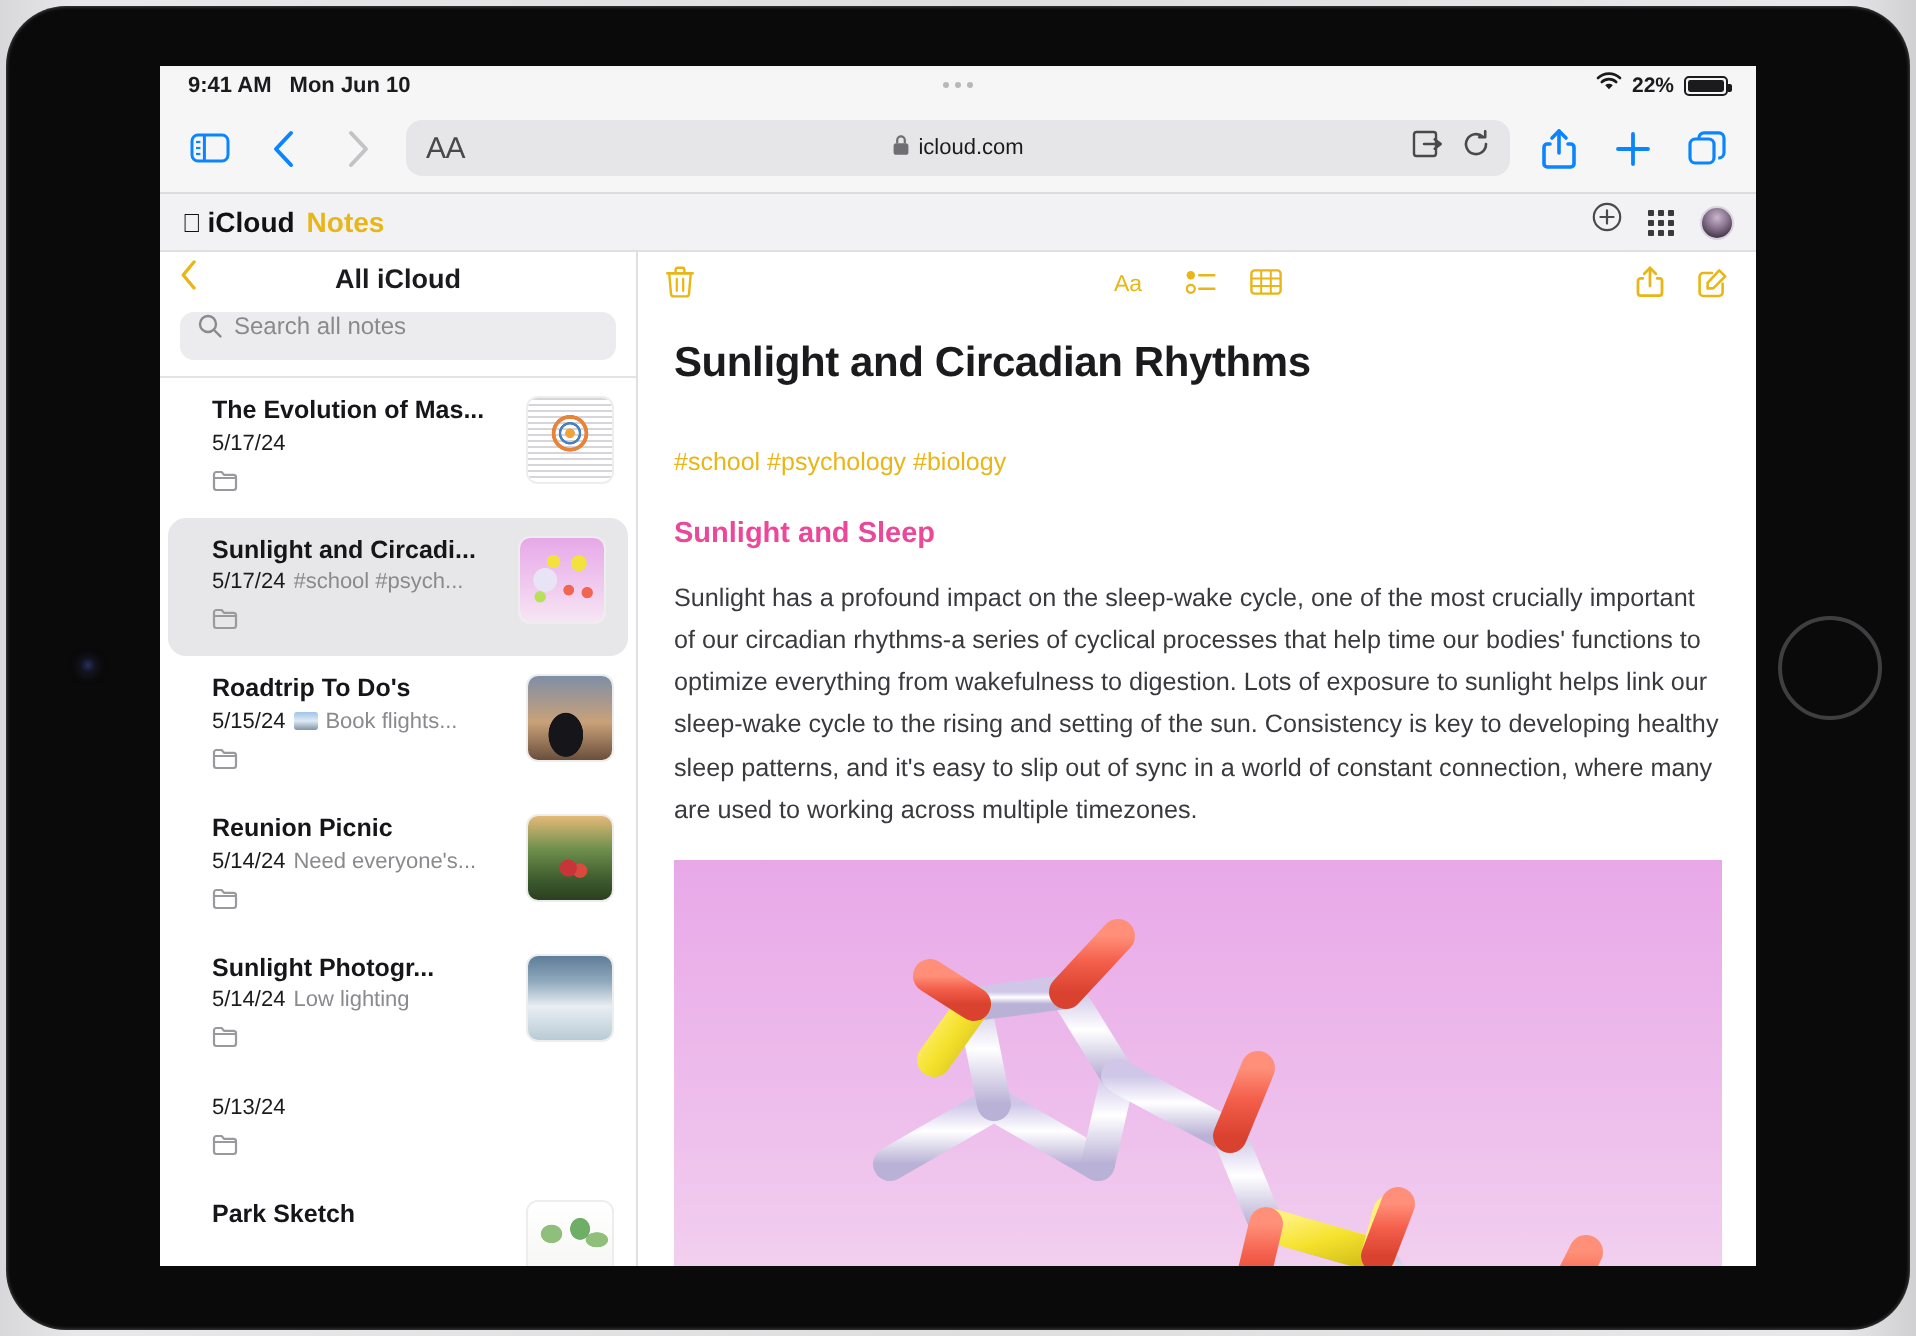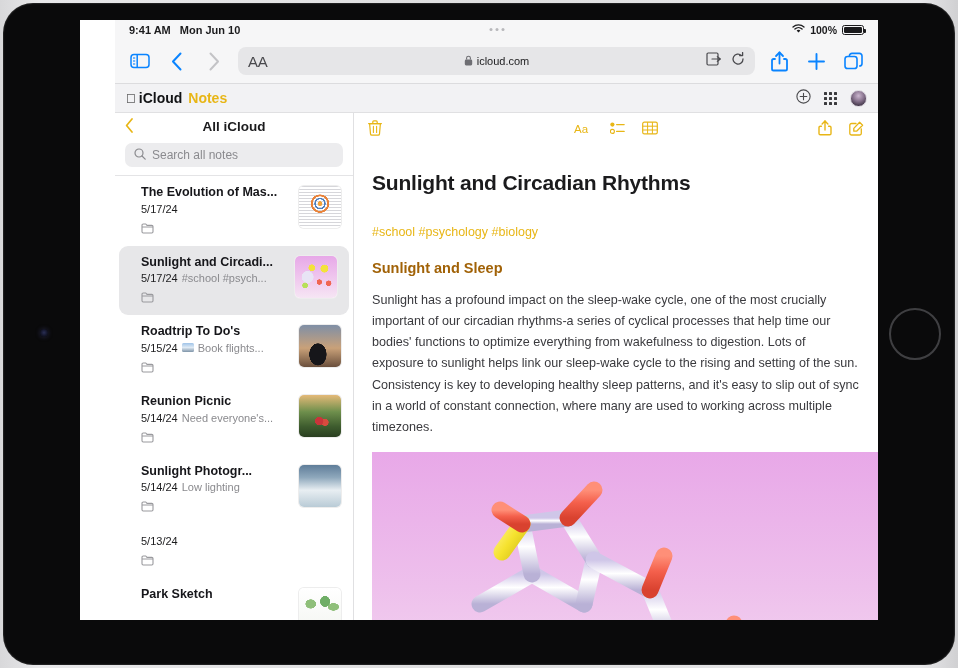--- a/index.html
+++ b/index.html
@@ -28,24 +28,23 @@
     box-shadow:0 0 3px 2px rgba(30,30,50,.5);
   }
   #home-ring {
     position:absolute; left:889px; top:308px; width:52px; height:52px;
     border-radius:50%;
     border:2px solid rgba(190,190,195,.30);
   }
 
   
   #screen {
-    position:absolute; left:80px; top:20px; width:798px; height:600px;
+    position:absolute; left:80px; top:33px; width:798px; height:600px;
     background:#ffffff;
     overflow:hidden;
-    padding-left:35px;
   }
 
   
   #statusbar {
     position:relative; height:19px; width:100%;
     background:#f6f6f7;
     display:flex; align-items:center;
     padding:0 14px;
     font-size:11px; font-weight:bold; color:#1b1b1d;
   }
@@ -133,21 +132,21 @@
     padding:0 10px;
   }
   #sidebar-head .back { color:#e8b616; font-size:16px; line-height:1; }
   #sidebar-head .title {
     position:absolute; left:0; right:0; text-align:center;
     font-size:13.5px; font-weight:bold; color:#1b1b1d; pointer-events:none;
   }
   #search-wrap { padding:3px 10px 8px; flex:none; }
   #searchbox {
     height:24px; background:#ececee; border-radius:7px;
-    display:flex; align-items:center; gap:6px; padding:0 9px;
+    display:flex; align-items:flex-start; gap:6px; padding:0 9px;
   }
   #searchbox input {
     border:none; background:transparent; outline:none; flex:1;
     font-family:"Liberation Sans",sans-serif; font-size:12px; color:#1b1b1d;
   }
   #searchbox input::placeholder { color:#8a8a8e; }
 
   #notes-list { flex:1; overflow:hidden; border-top:1px solid #e4e4e6; }
   .note-item {
     display:flex; gap:8px; padding:9px 11px 8px 26px;
@@ -231,24 +230,24 @@
     position:relative;
   }
   #detail-toolbar .tb-center {
     position:absolute; left:0; right:0; display:flex; justify-content:center; gap:17px;
   }
   #detail-toolbar .tb-right { margin-left:auto; display:flex; gap:17px; z-index:2; }
   .tb-btn { color:#e8b616; display:flex; align-items:center; }
   #detail-body { flex:1; overflow:hidden; padding:0 18px; }
   #note-title-h {
     font-size:21px; font-weight:bold; color:#1b1b1d; letter-spacing:-.2px;
-    margin-top:28px;
+    margin-top:14px;
   }
   #note-tags { font-size:12.5px; color:#e8b616; margin-top:30px; }
-  #note-sub { font-size:14.5px; font-weight:bold; color:#a16207; margin-top:21px; }
+  #note-sub { font-size:14.5px; font-weight:bold; color:#ec4899; margin-top:21px; }
   #note-para {
     font-size:12.6px; line-height:1.68; color:#3a3a3e; margin-top:14px;
     max-width:524px;
   }
   #note-image {
     margin-top:14px; height:300px; width:524px; position:relative; overflow:hidden;
     background:linear-gradient(180deg,#e8a8e8 0%,#eec0ec 45%,#f6e4f3 100%);
   }
   #note-image svg { position:absolute; left:0; top:0; }
 </style>
@@ -273,21 +272,21 @@
           <i></i>
       </div>
       <div class="sb-right">
         <span>
           <svg width="13" height="10" viewBox="0 0 13 10">
             <path d="M6.5 8.6 L4.6 6.6 a2.8 2.8 0 0 1 3.8 0 Z" fill="#1b1b1d"></path>
             <path d="M2.9 5.0 a5.2 5.2 0 0 1 7.2 0" stroke="#1b1b1d" stroke-width="1.3" fill="none" stroke-linecap="round"></path>
             <path d="M1.0 3.0 a8 8 0 0 1 11 0" stroke="#1b1b1d" stroke-width="1.3" fill="none" stroke-linecap="round"></path>
           </svg>
         </span>
-        <span>100%</span>
+        <span>22%</span>
         <span class="batt">
             <i></i>
           </span>
       </div>
     </div>
 
     <div id="safari-bar">
       <div class="sf-icon-btn">
         <svg width="20" height="16" viewBox="0 0 20 16">
           <rect x="1" y="1.5" width="18" height="13" rx="3" stroke="#0a84ff" stroke-width="1.5" fill="none"></rect>

